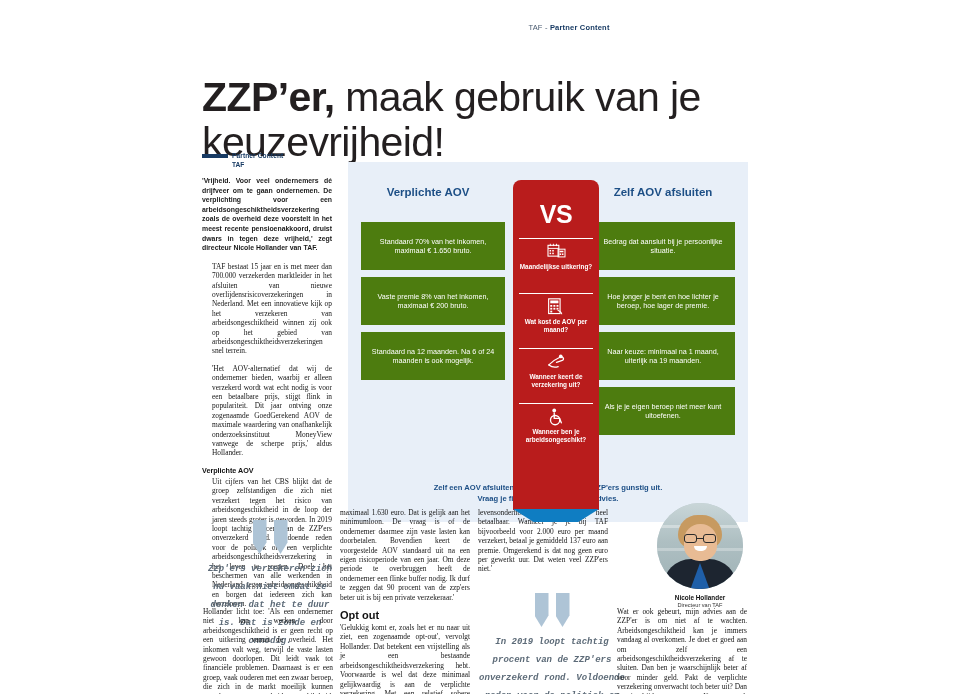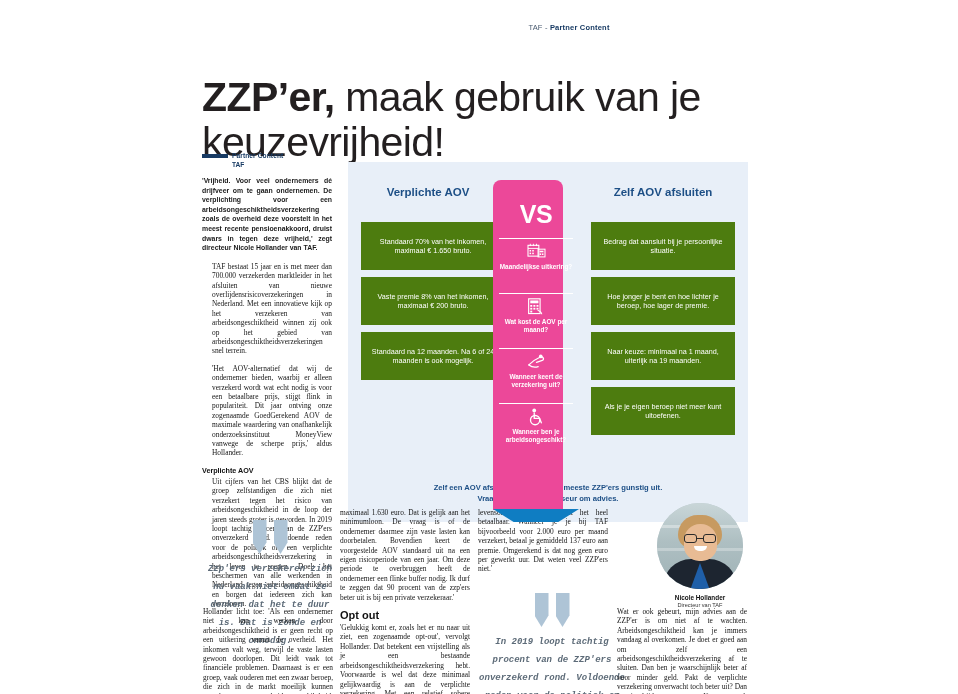--- a/index.html
+++ b/index.html
@@ -104,22 +104,22 @@
     font-size:7.2px;line-height:9.5px;
     display:flex;align-items:center;justify-content:center;
     text-align:center;
     box-sizing:border-box;padding:0 7px;
   }
   .cell.left{left:13px;width:144px;}
   .cell.right{right:13px;width:144px;}
 
   
   .shield{
-    position:absolute;left:145px;top:18px;width:70px;height:330px;
-    background:#ec4899;
+    position:absolute;left:165px;top:18px;width:86px;height:330px;
+    background:#b91c1c;
     border-radius:8px 8px 0 0;
     z-index:5;
   }
   .shield:after{
     content:"";position:absolute;left:0;bottom:-26px;
     width:0;height:0;
     border-left:43px solid transparent;
     border-right:43px solid transparent;
     border-top:27px solid #0f7dc2;
   }

